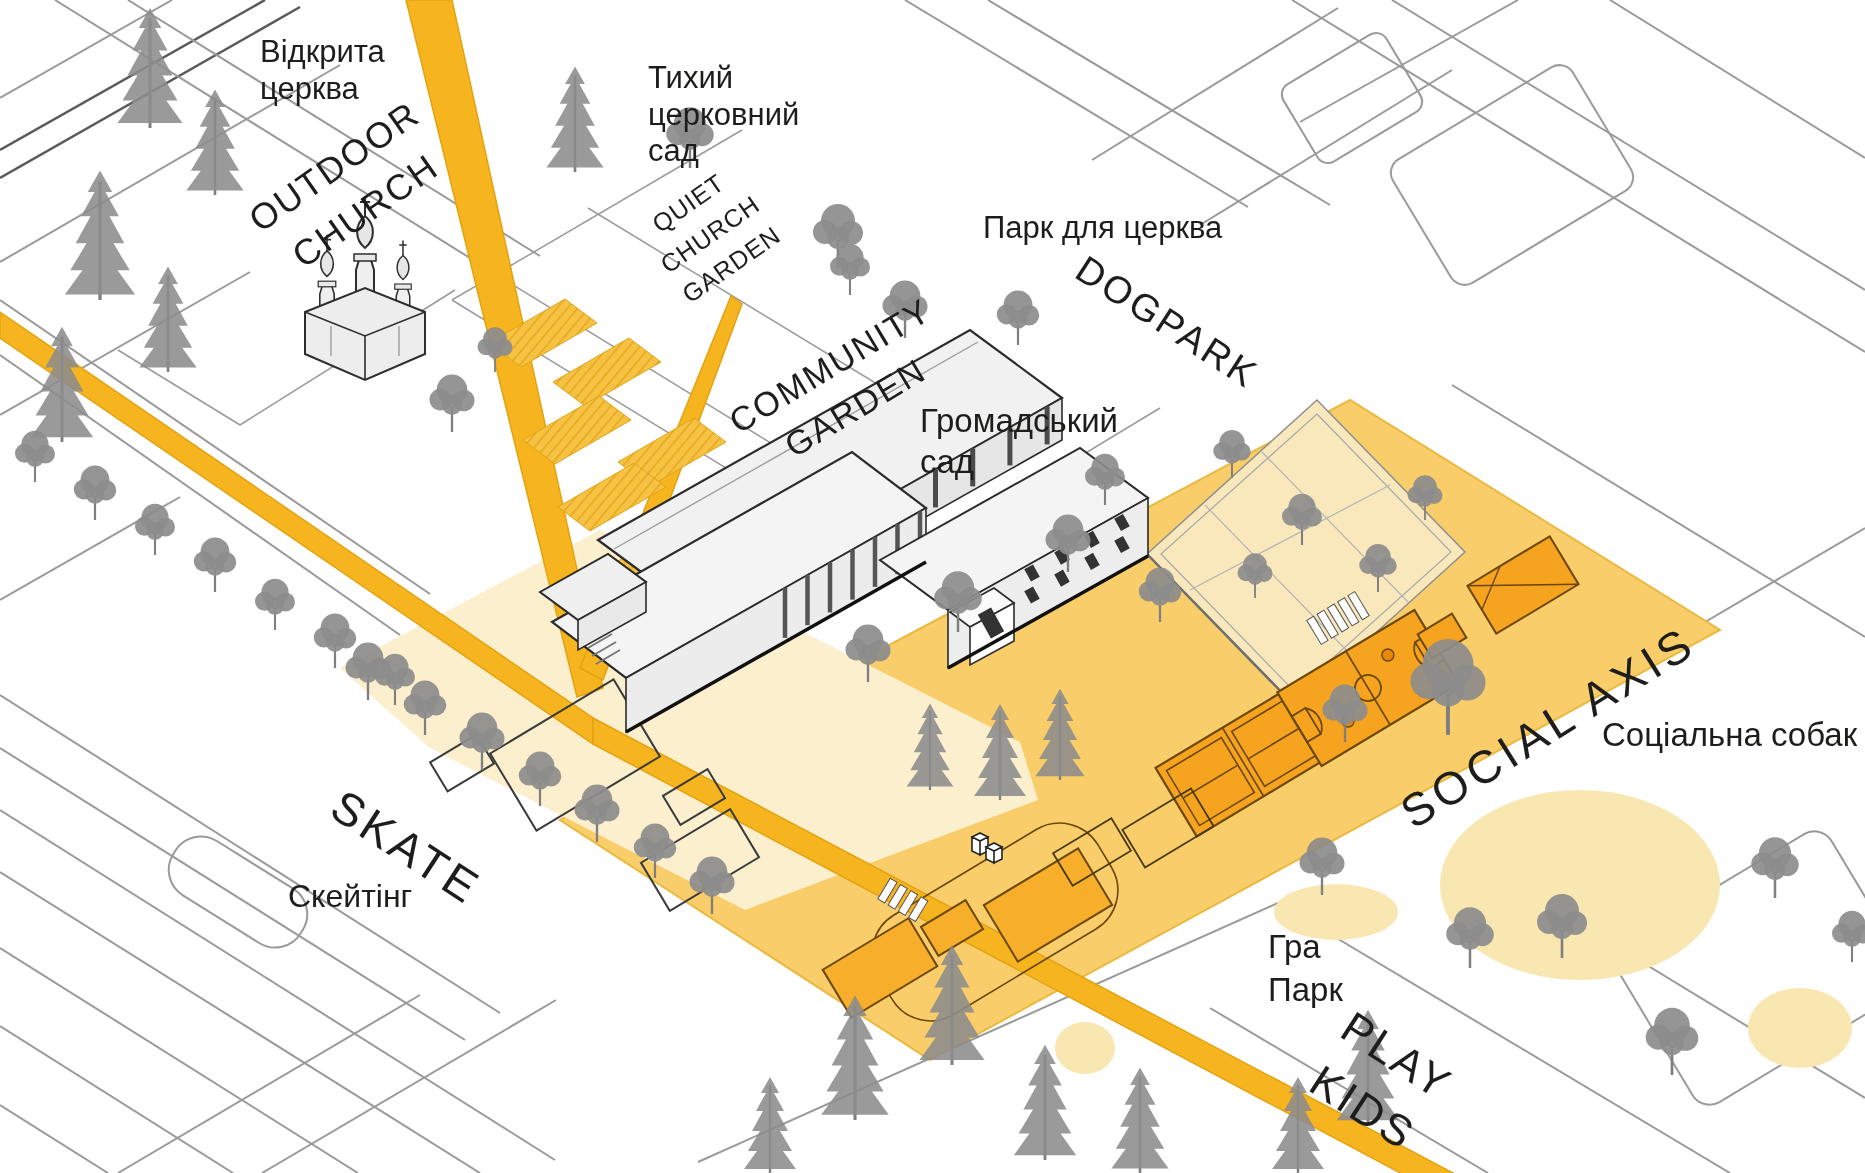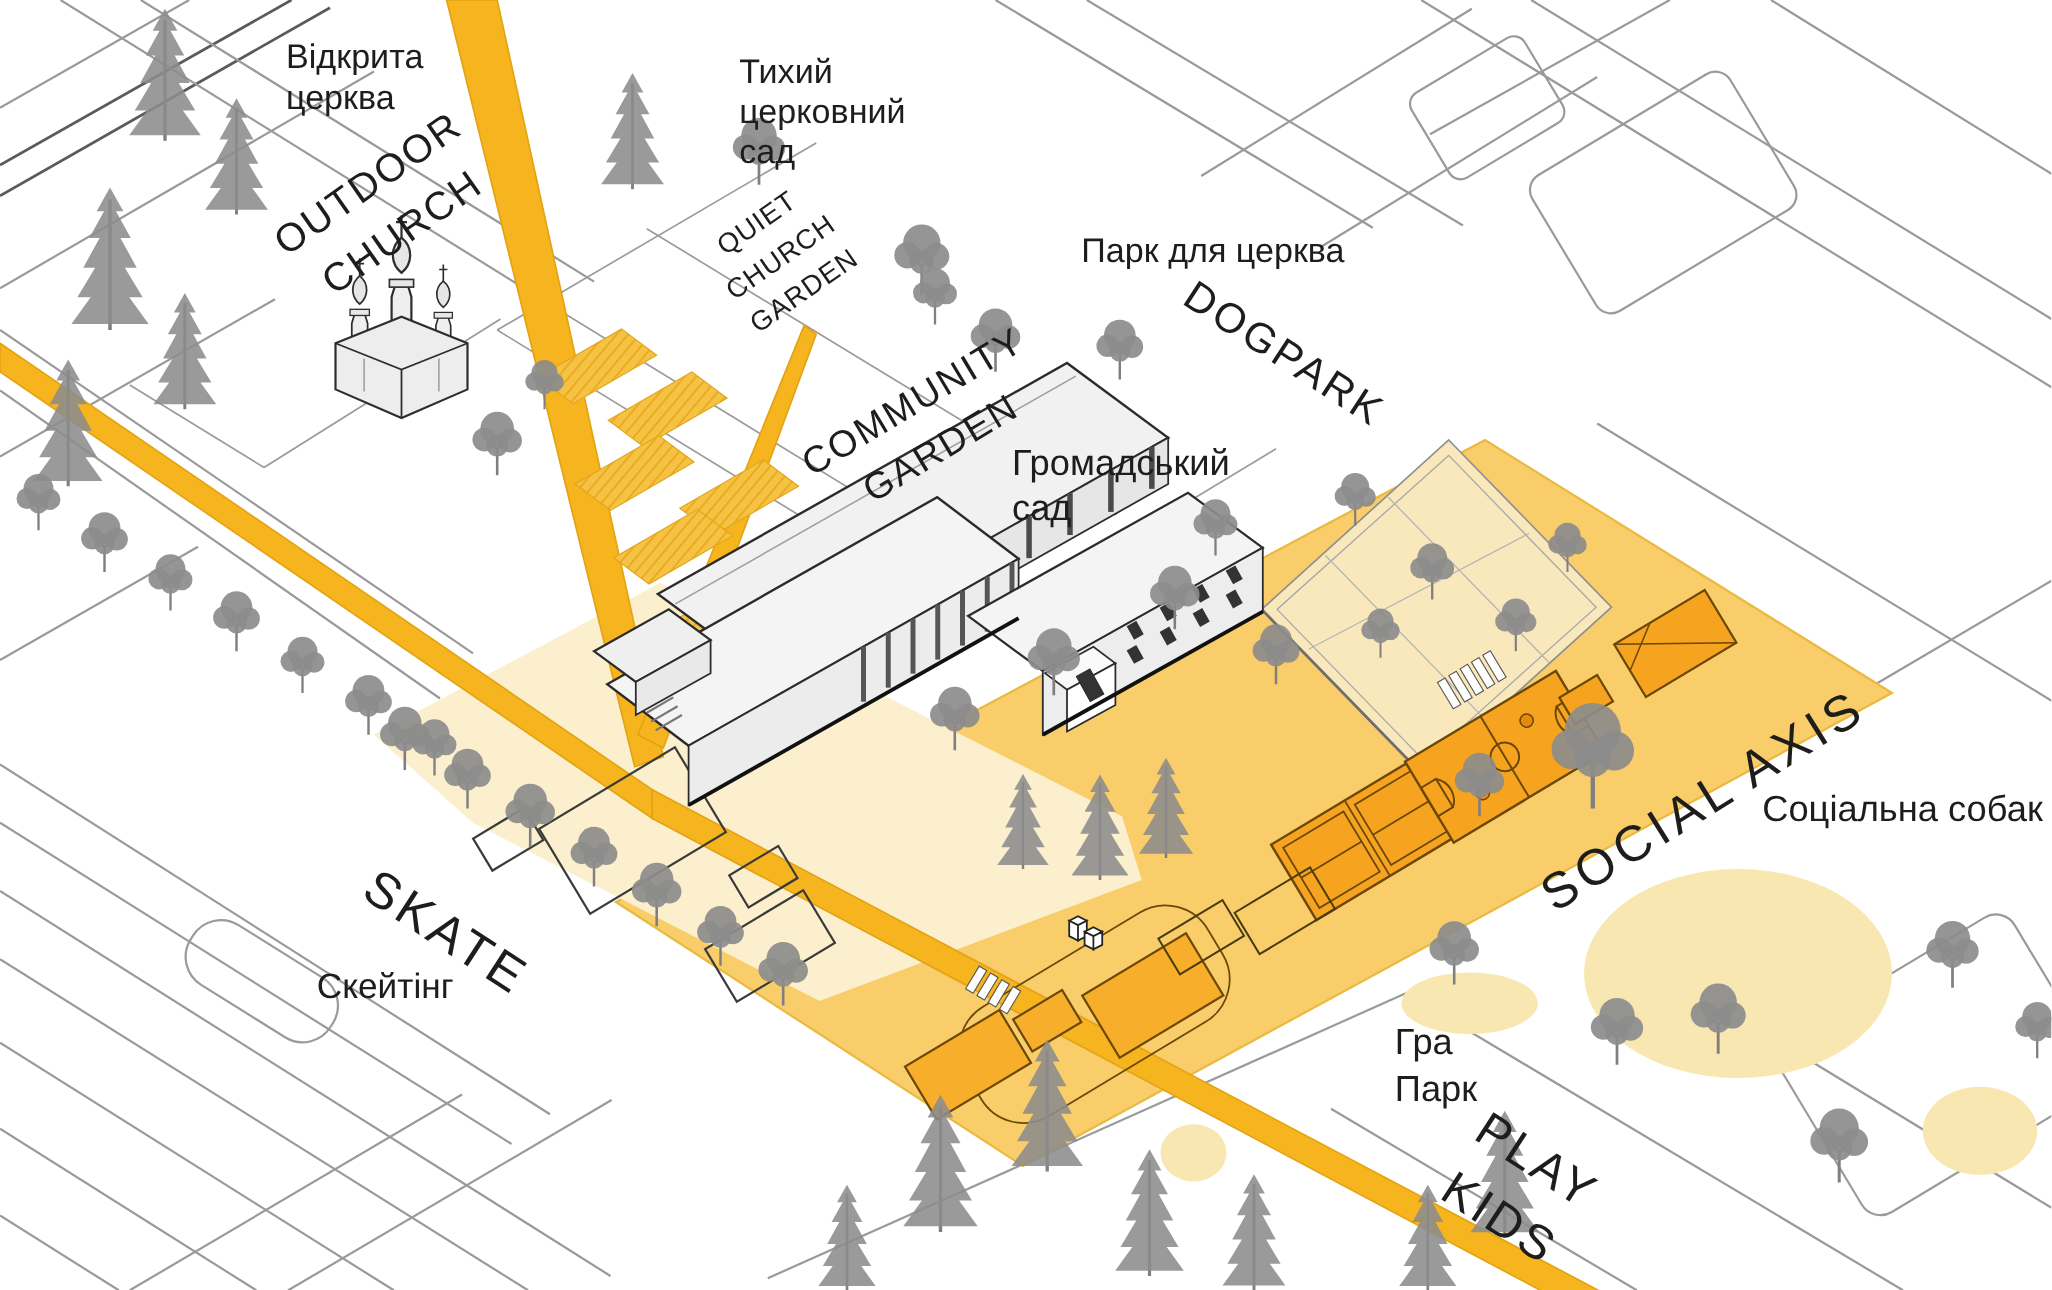--- a/index.html
+++ b/index.html
@@ -305,21 +305,21 @@
         <use href="#tree-d" transform="translate(1775,898) scale(0.95)"></use>
         <use href="#tree-d" transform="translate(1852,962) scale(0.8)"></use>
       </g>
 </svg>
 
 <div class="lbl uk" style="left:260px;top:34px;font-size:31px;">Відкрита
 церква</div>
 <div class="lbl en rot" style="left:235px;top:135px;width:230px;font-size:36px;letter-spacing:2px;line-height:1.5;transform:rotate(-35deg);">OUTDOOR
 CHURCH</div>
 
-<div class="lbl uk" style="left:648px;top:47px;font-size:31px;margin-left:24px;">Тихий
+<div class="lbl uk" style="left:648px;top:60px;font-size:31px;">Тихий
 церковний
 сад</div>
 <div class="lbl en rot" style="left:640px;top:178px;width:140px;font-size:25px;letter-spacing:1px;line-height:1.5;transform:rotate(-35deg);">QUIET
 CHURCH
 GARDEN</div>
 
 <div class="lbl uk" style="left:983px;top:210px;font-size:31px;">Парк для церква</div>
 <div class="lbl en rot" style="left:1052px;top:300px;width:230px;font-size:38px;letter-spacing:3px;transform:rotate(33deg);">DOGPARK</div>
 
 <div class="lbl en rot" style="left:728px;top:338px;width:230px;font-size:34px;letter-spacing:2px;line-height:1.45;transform:rotate(-31deg);">COMMUNITY

